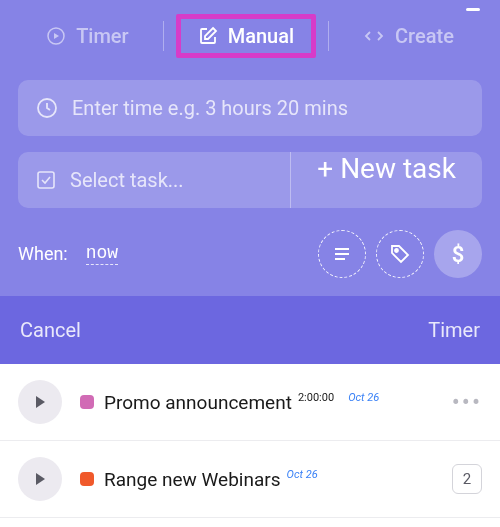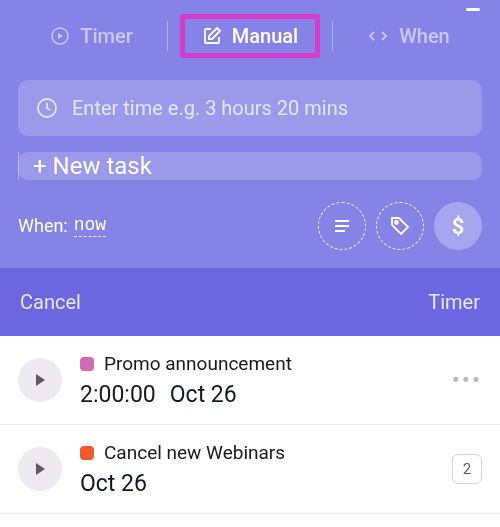--- a/index.html
+++ b/index.html
@@ -87,37 +87,37 @@
     flex: 1;
     display: flex;
     align-items: center;
     padding: 16px 18px;
     color: rgba(255,255,255,0.75);
     font-size: 20px;
     gap: 14px;
   }
   .task-new {
     display: flex;
-    align-items: center;
-    padding: 0 14px;
+    align-items: flex-start;
+    padding: 0 26px;
     border-left: 1px solid rgba(255,255,255,0.35);
     color: #fff;
-    font-size: 24px;
+    font-size: 28px;
     gap: 4px;
   }
   .when-row {
     display: flex;
     align-items: center;
     justify-content: space-between;
     color: #fff;
   }
   .when-text {
     font-size: 18px;
     display: flex;
-    gap: 6px;
+    gap: 18px;
   }
   .when-value {
     border-bottom: 1px dashed rgba(255,255,255,0.8);
     padding-bottom: 1px;
     font-family: Liberation Mono, monospace;
   }
   .circle-btns {
     display: flex;
     gap: 10px;
     align-items: center;
@@ -171,43 +171,43 @@
     background: #eceaf0;
     display: flex;
     align-items: center;
     justify-content: center;
     cursor: pointer;
     flex-shrink: 0;
   }
   .entry-body {
     flex: 1;
     display: flex;
-    flex-direction: column;
+    flex-direction: row;
     gap: 6px;
   }
   .entry-title-row {
     display: flex;
     align-items: center;
     gap: 10px;
     font-size: 19px;
     color: #1a1a1a;
   }
   .color-dot {
     width: 14px;
     height: 14px;
     border-radius: 4px;
     flex-shrink: 0;
   }
   .entry-meta {
     display: flex;
     gap: 14px;
-    font-size: 23px;
+    font-size: 11px;
   }
   .entry-time { color: #1a1a1a; }
-  .entry-date { color: #0f172a; }
+  .entry-date { color: #3b82f6; font-style: italic; }
   .entry-trail {
     display: flex;
     align-items: center;
     flex-shrink: 0;
   }
   .more-dots {
     color: #b8b8c0;
     font-size: 24px;
     letter-spacing: 2px;
     cursor: pointer;
@@ -253,35 +253,44 @@
       <span>Manual</span>
       <div class="tab-highlight"></div>
     </div>
     <div class="tab-sep"></div>
     <div class="tab">
       <span class="icon">
         <svg width="22" height="20" viewBox="0 0 22 20" fill="none" stroke="rgba(255,255,255,0.55)" stroke-width="1.8">
           <path d="M7 6l-4 4 4 4M15 6l4 4-4 4"></path>
         </svg>
       </span>
-      <span>When</span>
+      <span>Create</span>
     </div>
   </div>
 
   <div class="input-pill">
     <span class="icon">
       <svg width="22" height="22" viewBox="0 0 22 22" fill="none" stroke="rgba(255,255,255,0.75)" stroke-width="1.8">
         <circle cx="11" cy="11" r="9"></circle>
           <path d="M11 6v5l3 2"></path>
       </svg>
     </span>
     <span>Enter time e.g. 3 hours 20 mins</span>
   </div>
 
   <div class="task-row">
+    <div class="task-select">
+      <span class="icon">
+        <svg width="20" height="20" viewBox="0 0 20 20" fill="none" stroke="rgba(255,255,255,0.75)" stroke-width="1.6">
+          <rect x="2" y="2" width="16" height="16" rx="2"></rect>
+            <path d="M6 10l3 3 5-6"></path>
+        </svg>
+      </span>
+      <span>Select task...</span>
+    </div>
     <div class="task-new">
       <span>+ New task</span>
     </div>
   </div>
 
   <div class="when-row">
     <div class="when-text">
       <span>When:</span>
       <span class="when-value">now</span>
     </div>
@@ -342,21 +351,21 @@
     <div class="play-btn">
       <span class="icon">
         <svg width="14" height="14" viewBox="0 0 14 14">
             <path d="M3 1l9 6-9 6V1z" fill="#5a5a64"></path>
           </svg>
       </span>
     </div>
     <div class="entry-body">
       <div class="entry-title-row">
         <span class="color-dot" style="background:#f0592b"></span>
-        <span>Cancel new Webinars</span>
+        <span>Range new Webinars</span>
       </div>
       <div class="entry-meta">
         <span class="entry-date">Oct 26</span>
       </div>
     </div>
     <div class="entry-trail">
       <span class="count-badge">2</span>
     </div>
   </div>
 

